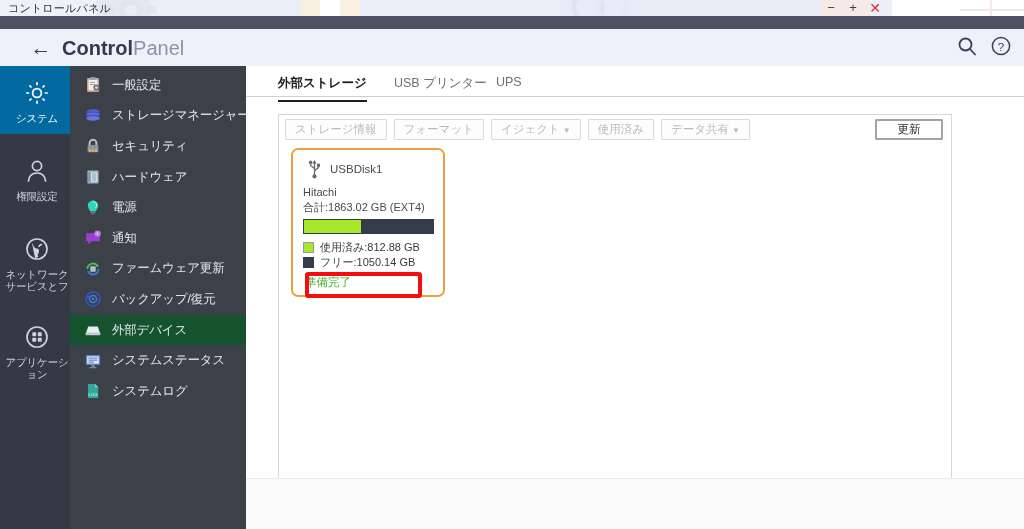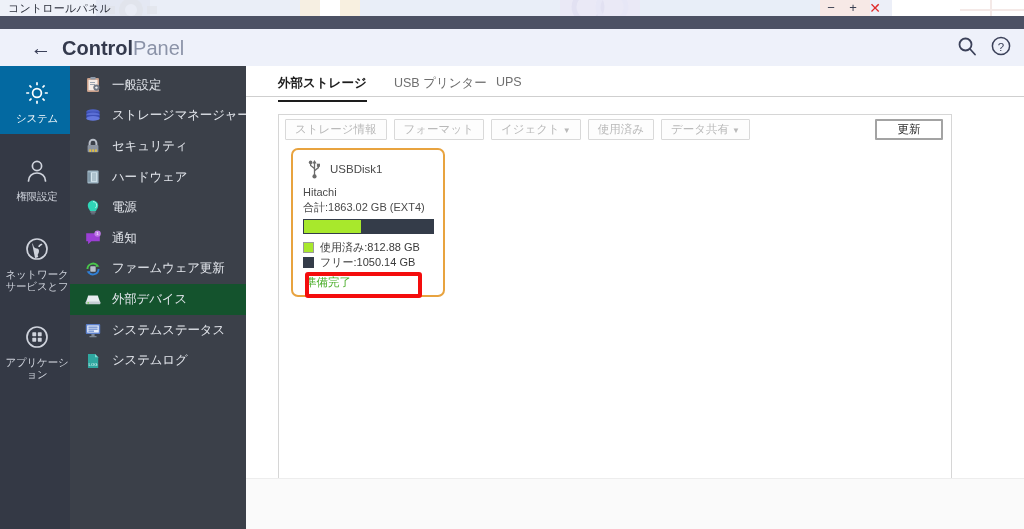--- a/index.html
+++ b/index.html
@@ -301,20 +301,31 @@
           <path d="M14.6 9A5.6 5.6 0 0 1 4.4 12" fill="none" stroke="#2f7fd6" stroke-width="1.9"></path>
           <path d="M3.4 9A5.6 5.6 0 0 1 13.6 6" fill="none" stroke="#49c64a" stroke-width="1.9"></path>
           <polygon points="13.2,4.2 15.4,6.6 11.6,7" fill="#49c64a"></polygon>
           <polygon points="4.8,13.8 2.6,11.4 6.4,11" fill="#2f7fd6"></polygon>
           <rect x="6.3" y="6.3" width="5.4" height="5.4" rx=".6" fill="#b7c0cb"></rect>
         </svg>
       </span>
       <span class="nav-lab">ファームウェア更新</span>
     </div>
 
+    <div class="nav-item">
+      <span class="nav-ico">
+        <svg width="18" height="18" viewBox="0 0 18 18">
+          <circle cx="9" cy="9" r="7" fill="none" stroke="#2f55c9" stroke-width="1.6"></circle>
+          <polygon points="3.4,4.6 2,8.8 6.2,7.6" fill="#2f55c9"></polygon>
+          <circle cx="9" cy="9" r="3.5" fill="none" stroke="#3f7fe0" stroke-width="1.5"></circle>
+          <circle cx="9" cy="9" r="1.3" fill="#3f7fe0"></circle>
+        </svg>
+      </span>
+      <span class="nav-lab">バックアップ/復元</span>
+    </div>
 
     <div class="nav-item active">
       <span class="nav-ico">
         <svg width="18" height="18" viewBox="0 0 18 18">
           <path d="M4.2 5.6h9.6l2.2 6.4H2z" fill="#e8ecf0"></path>
           <rect x="1.6" y="11.6" width="14.8" height="2.6" rx=".7" fill="#c6ccd4"></rect>
           <circle cx="4.2" cy="12.9" r=".8" fill="#7bd84a"></circle>
         </svg>
       </span>
       <span class="nav-lab">外部デバイス</span>

